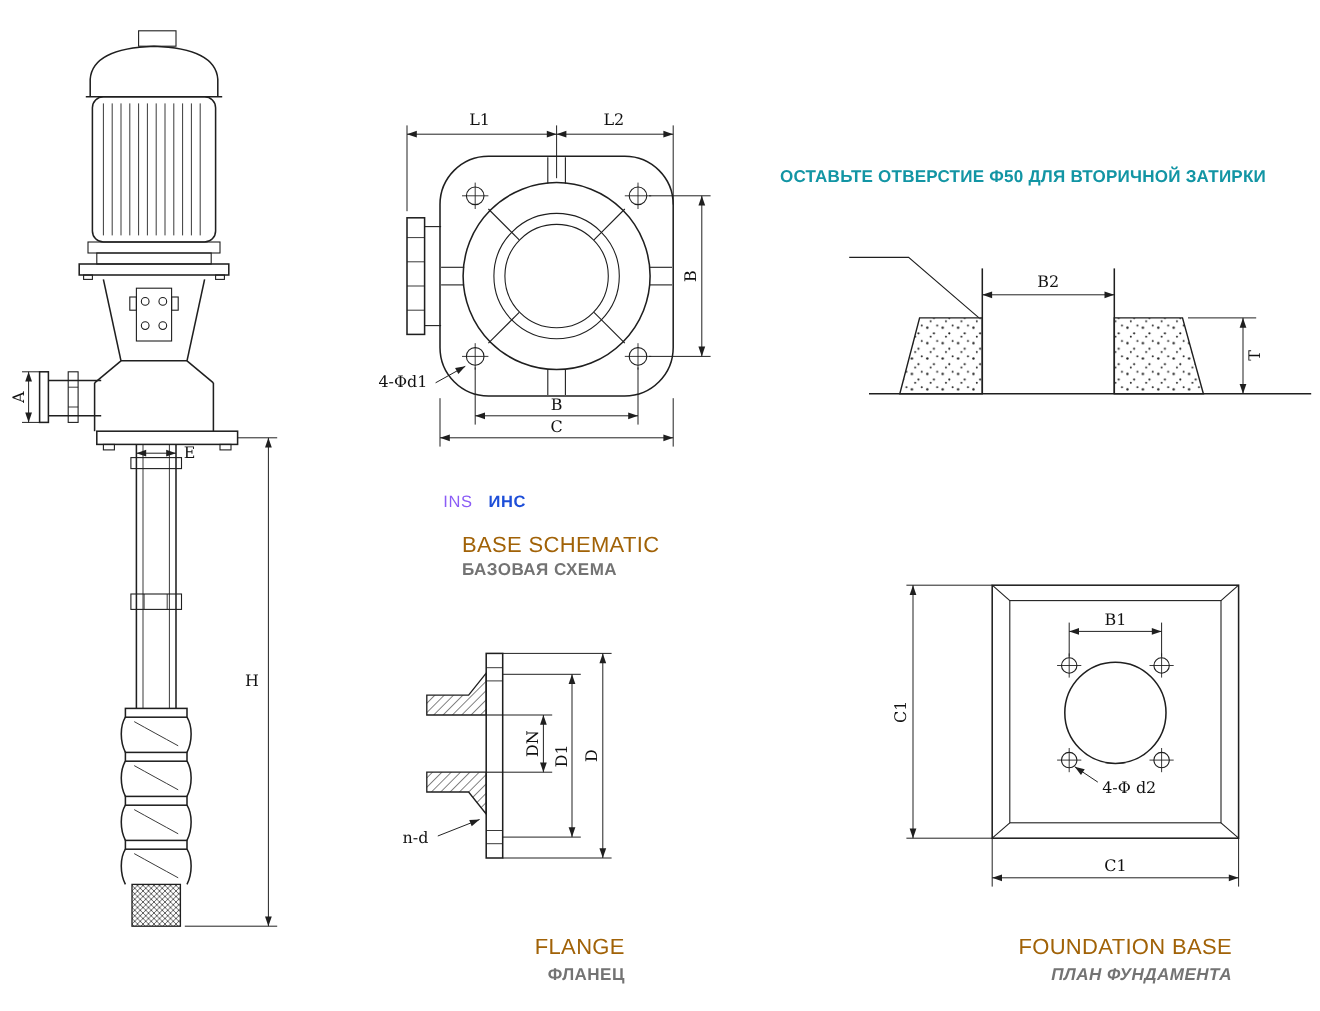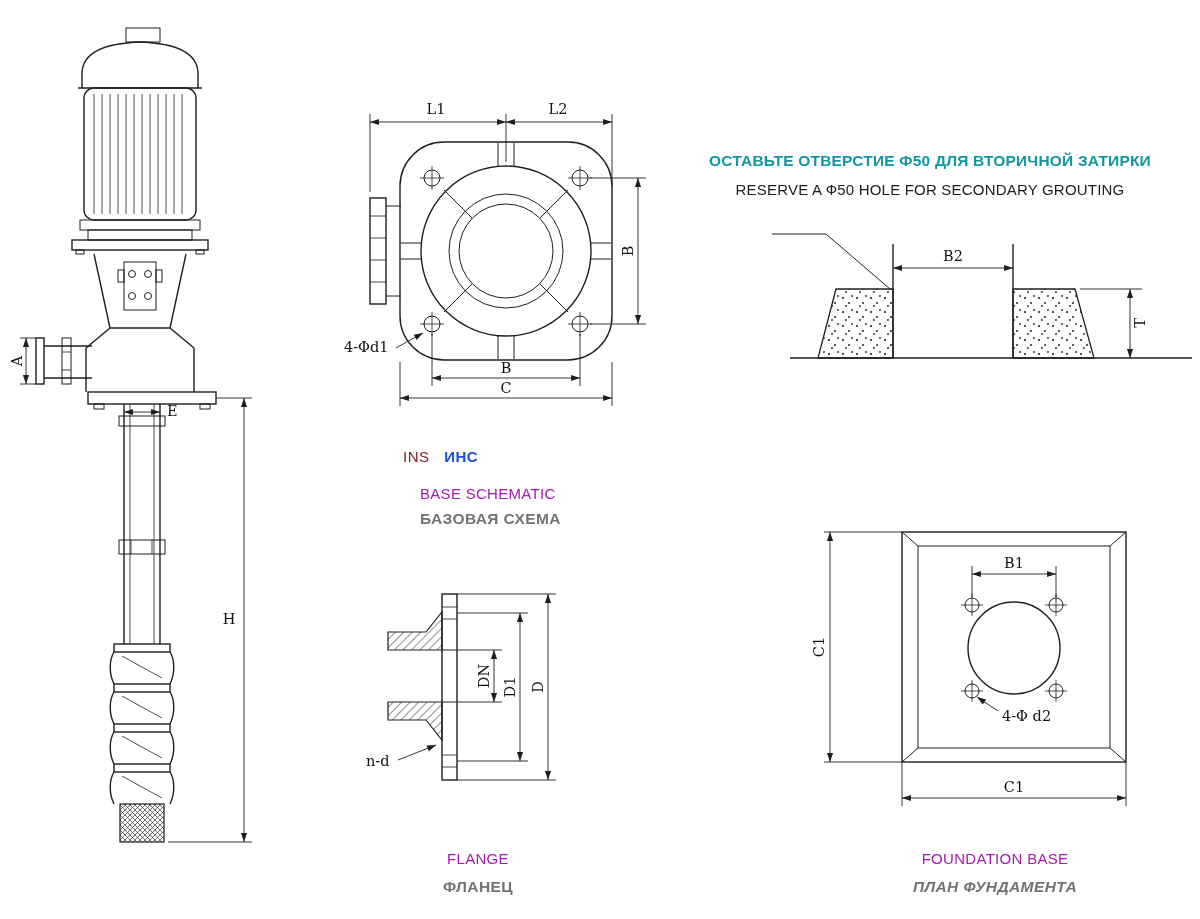--- a/index.html
+++ b/index.html
@@ -1,28 +1,28 @@
 <!DOCTYPE html>
 <html><head>
 <meta charset="utf-8">
 <style>
   html,body{margin:0;padding:0;background:#ffffff;}
   #canvas{position:relative;width:1200px;height:919px;background:#ffffff;overflow:hidden;
           font-family:"Liberation Sans",sans-serif;}
   #drawing{position:absolute;left:0;top:0;}
-  .caption-en{position:absolute;color:#a21caf;font-size:15px;letter-spacing:.3px;}
+  .caption-en{position:absolute;color:#a16207;font-size:20px;letter-spacing:.3px;}
   .caption-ru{position:absolute;color:#737373;font-size:15.5px;font-weight:600;letter-spacing:.4px;}
   .note-ru{position:absolute;left:668px;top:152px;width:524px;text-align:center;
            color:#1295A4;font-size:15.5px;font-weight:700;letter-spacing:.2px;}
   .note-en{position:absolute;left:668px;top:181px;width:524px;text-align:center;
            color:#1c1c1c;font-size:15px;letter-spacing:.2px;}
   .ins-line{position:absolute;left:403px;top:448px;font-size:15px;letter-spacing:.5px;}
-  .ins-line .en{color:#7f1d1d;}
+  .ins-line .en{color:#8b5cf6;}
   .ins-line .ru{color:#1d4ed8;font-weight:600;margin-left:10px;}
-  .center{text-align:center;}
+  .center{text-align:right;}
   
   .ln{stroke:#1f1f1f;stroke-width:1.4;fill:none;}
   .ln2{stroke:#1f1f1f;stroke-width:1;fill:none;}
   .thin{stroke:#1f1f1f;stroke-width:.8;fill:none;}
   .dim{stroke:#1f1f1f;stroke-width:.9;fill:none;}
   .dimtxt{font-family:"DejaVu Serif","Liberation Serif",serif;font-size:14.5px;fill:#111;}
 </style>
 </head>
 <body>
 
@@ -299,21 +299,20 @@
       <line class="dim" x1="1126" y1="762" x2="1126" y2="806"></line>
       <line class="dim" x1="902" y1="798" x2="1126" y2="798" marker-start="url(#arr)" marker-end="url(#arr)"></line>
       <text class="dimtxt" x="1014" y="792" text-anchor="middle">C1</text>
 
       <line class="dim" x1="998" y1="711" x2="977" y2="697" marker-end="url(#arr)"></line>
       <text class="dimtxt" x="1002" y="721">4-Φ d2</text>
     </g>
   </svg>
 
   <div class="note-ru">ОСТАВЬТЕ ОТВЕРСТИЕ Ф50 ДЛЯ ВТОРИЧНОЙ ЗАТИРКИ</div>
-  <div class="note-en">RESERVE A Ф50 HOLE FOR SECONDARY GROUTING</div>
 
   <div class="ins-line">
     <span class="en">INS</span>
     <span class="ru">ИНС</span>
   </div>
 
   <div class="caption-en" style="left:420px;top:485px;">BASE SCHEMATIC</div>
   <div class="caption-ru" style="left:420px;top:510px;">БАЗОВАЯ СХЕМА</div>
 
   <div class="caption-en center" style="left:388px;top:850px;width:180px;">FLANGE</div>

